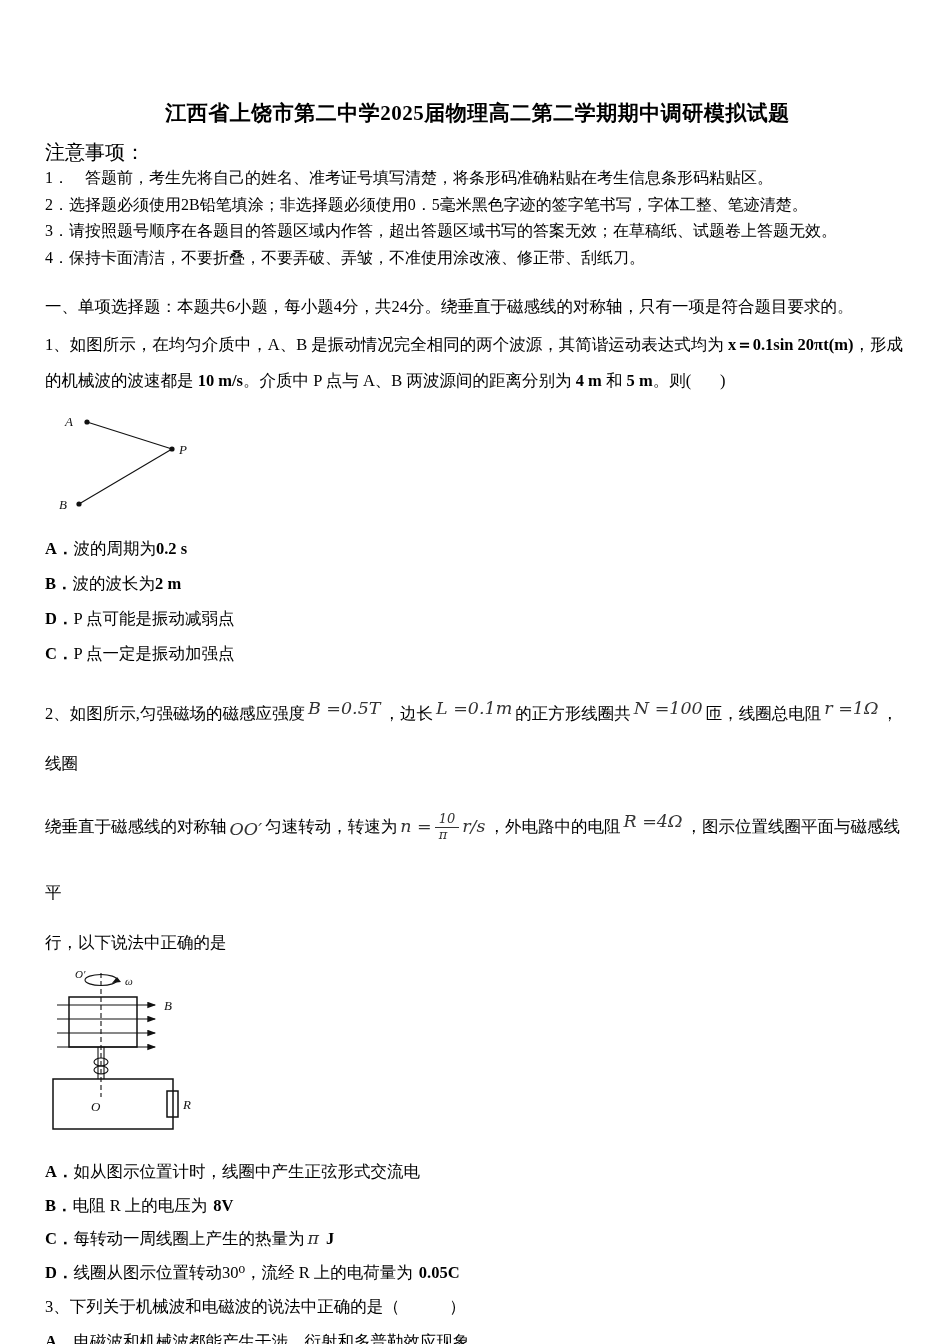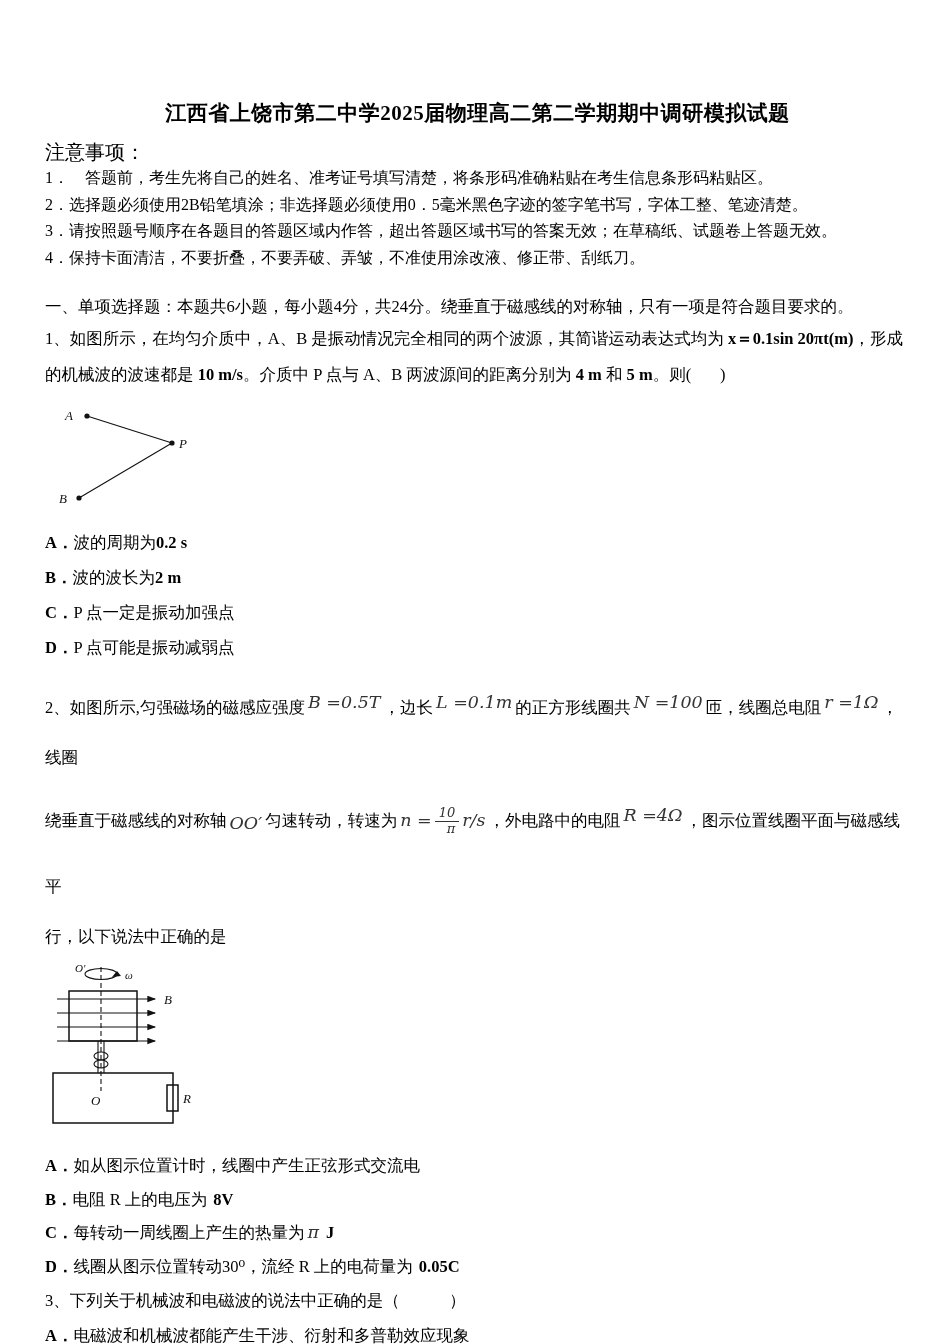--- a/index.html
+++ b/index.html
@@ -16,21 +16,21 @@
     font-size:16.5px;
   }
   .title {
     font-size:21px; font-weight:700; text-align:center;
     line-height:30px; margin-bottom:12px; letter-spacing:0.5px;
   }
   .note-heading { font-size:20px; line-height:25px; }
   .note-item { font-size:16px; line-height:26.5px; }
   .section-heading { margin-top:22px; line-height:28px; }
   .stem { line-height:35px; }
-  .q1l1 { }
+  .q1l1 { margin-top:6px; }
   .q1l2 { line-height:38px; }
   .diagram { display:block; }
   .d1 { margin:8px 0 8px 12px; }
   .d2 { margin:6px 0 10px 6px; }
   .diagram line, .diagram rect, .diagram ellipse, .diagram path.k { stroke:#111; }
   .diagram .thin { stroke-width:1.1; fill:none; }
   .diagram .k { stroke-width:1.5; fill:none; }
   .diagram circle { fill:#111; }
   .lbl {
     font-family:"Liberation Serif","DejaVu Serif",serif;
@@ -46,21 +46,21 @@
     font-family:"DejaVu Serif","Liberation Serif",serif;
     font-style:italic;
     color:#333;
     font-size:17.5px;
     margin:0 3px;
     white-space:nowrap;
   }
   .fm.raised { vertical-align:5px; }
   .fm.low { vertical-align:-3px; }
   .frac {
-    display:inline-block; text-align:right; vertical-align:middle;
+    display:inline-block; text-align:left; vertical-align:middle;
     font-size:13px; line-height:1.15; margin:0 3px;
   }
   .frac .num { display:block; border-bottom:1px solid #333; padding:0 4px; }
   .frac .den { display:block; padding:0 4px; }
   .q2l1 { margin-top:12px; line-height:50px; }
   .q2l2 { line-height:64px; }
   .q2l3 { line-height:36px; }
   .q3stem { line-height:35px; }
 </style>
 </head>
@@ -90,22 +90,22 @@
       <circle cx="30" cy="14" r="2.6"></circle>
       <circle cx="115" cy="41" r="2.6"></circle>
       <circle cx="22" cy="96" r="2.6"></circle>
       <text x="8" y="18" class="lbl">A</text>
       <text x="122" y="46" class="lbl">P</text>
       <text x="2" y="101" class="lbl">B</text>
     </svg>
 
     <p class="option"><span class="opt-label">A．</span><span>波的周期为</span><span class="opt-strong">0.2 s</span></p>
     <p class="option"><span class="opt-label">B．</span><span>波的波长为</span><span class="opt-strong">2 m</span></p>
+    <p class="option"><span class="opt-label">D．</span><span>P 点可能是振动减弱点</span><span class="opt-strong"></span></p>
     <p class="option"><span class="opt-label">C．</span><span>P 点一定是振动加强点</span><span class="opt-strong"></span></p>
-    <p class="option"><span class="opt-label">D．</span><span>P 点可能是振动减弱点</span><span class="opt-strong"></span></p>
   </div>
 
   <div>
     <p class="stem q2l1"><span>2、如图所示,匀强磁场的磁感应强度</span><span class="fm raised">B =0.5T</span><span>，边长</span><span class="fm raised">L =0.1m</span><span>的正方形线圈共</span><span class="fm raised">N =100</span><span>匝，线圈总电阻</span><span class="fm raised">r =1Ω</span><span>，线圈</span></p>
 
     <p class="stem q2l2"><span>绕垂直于磁感线的对称轴</span><span class="fm low">OO′</span><span>匀速转动，转速为</span><span class="fm"><span>n =</span><span class="frac"><span class="num">10</span><span class="den">π</span></span><span>r/s</span></span><span>，外电路中的电阻</span><span class="fm raised">R =4Ω</span><span>，图示位置线圈平面与磁感线平</span></p>
 
     <p class="stem q2l3"><span>行，以下说法中正确的是</span></p>
 
     <svg class="diagram d2" width="165" height="178" viewBox="0 0 165 178">

